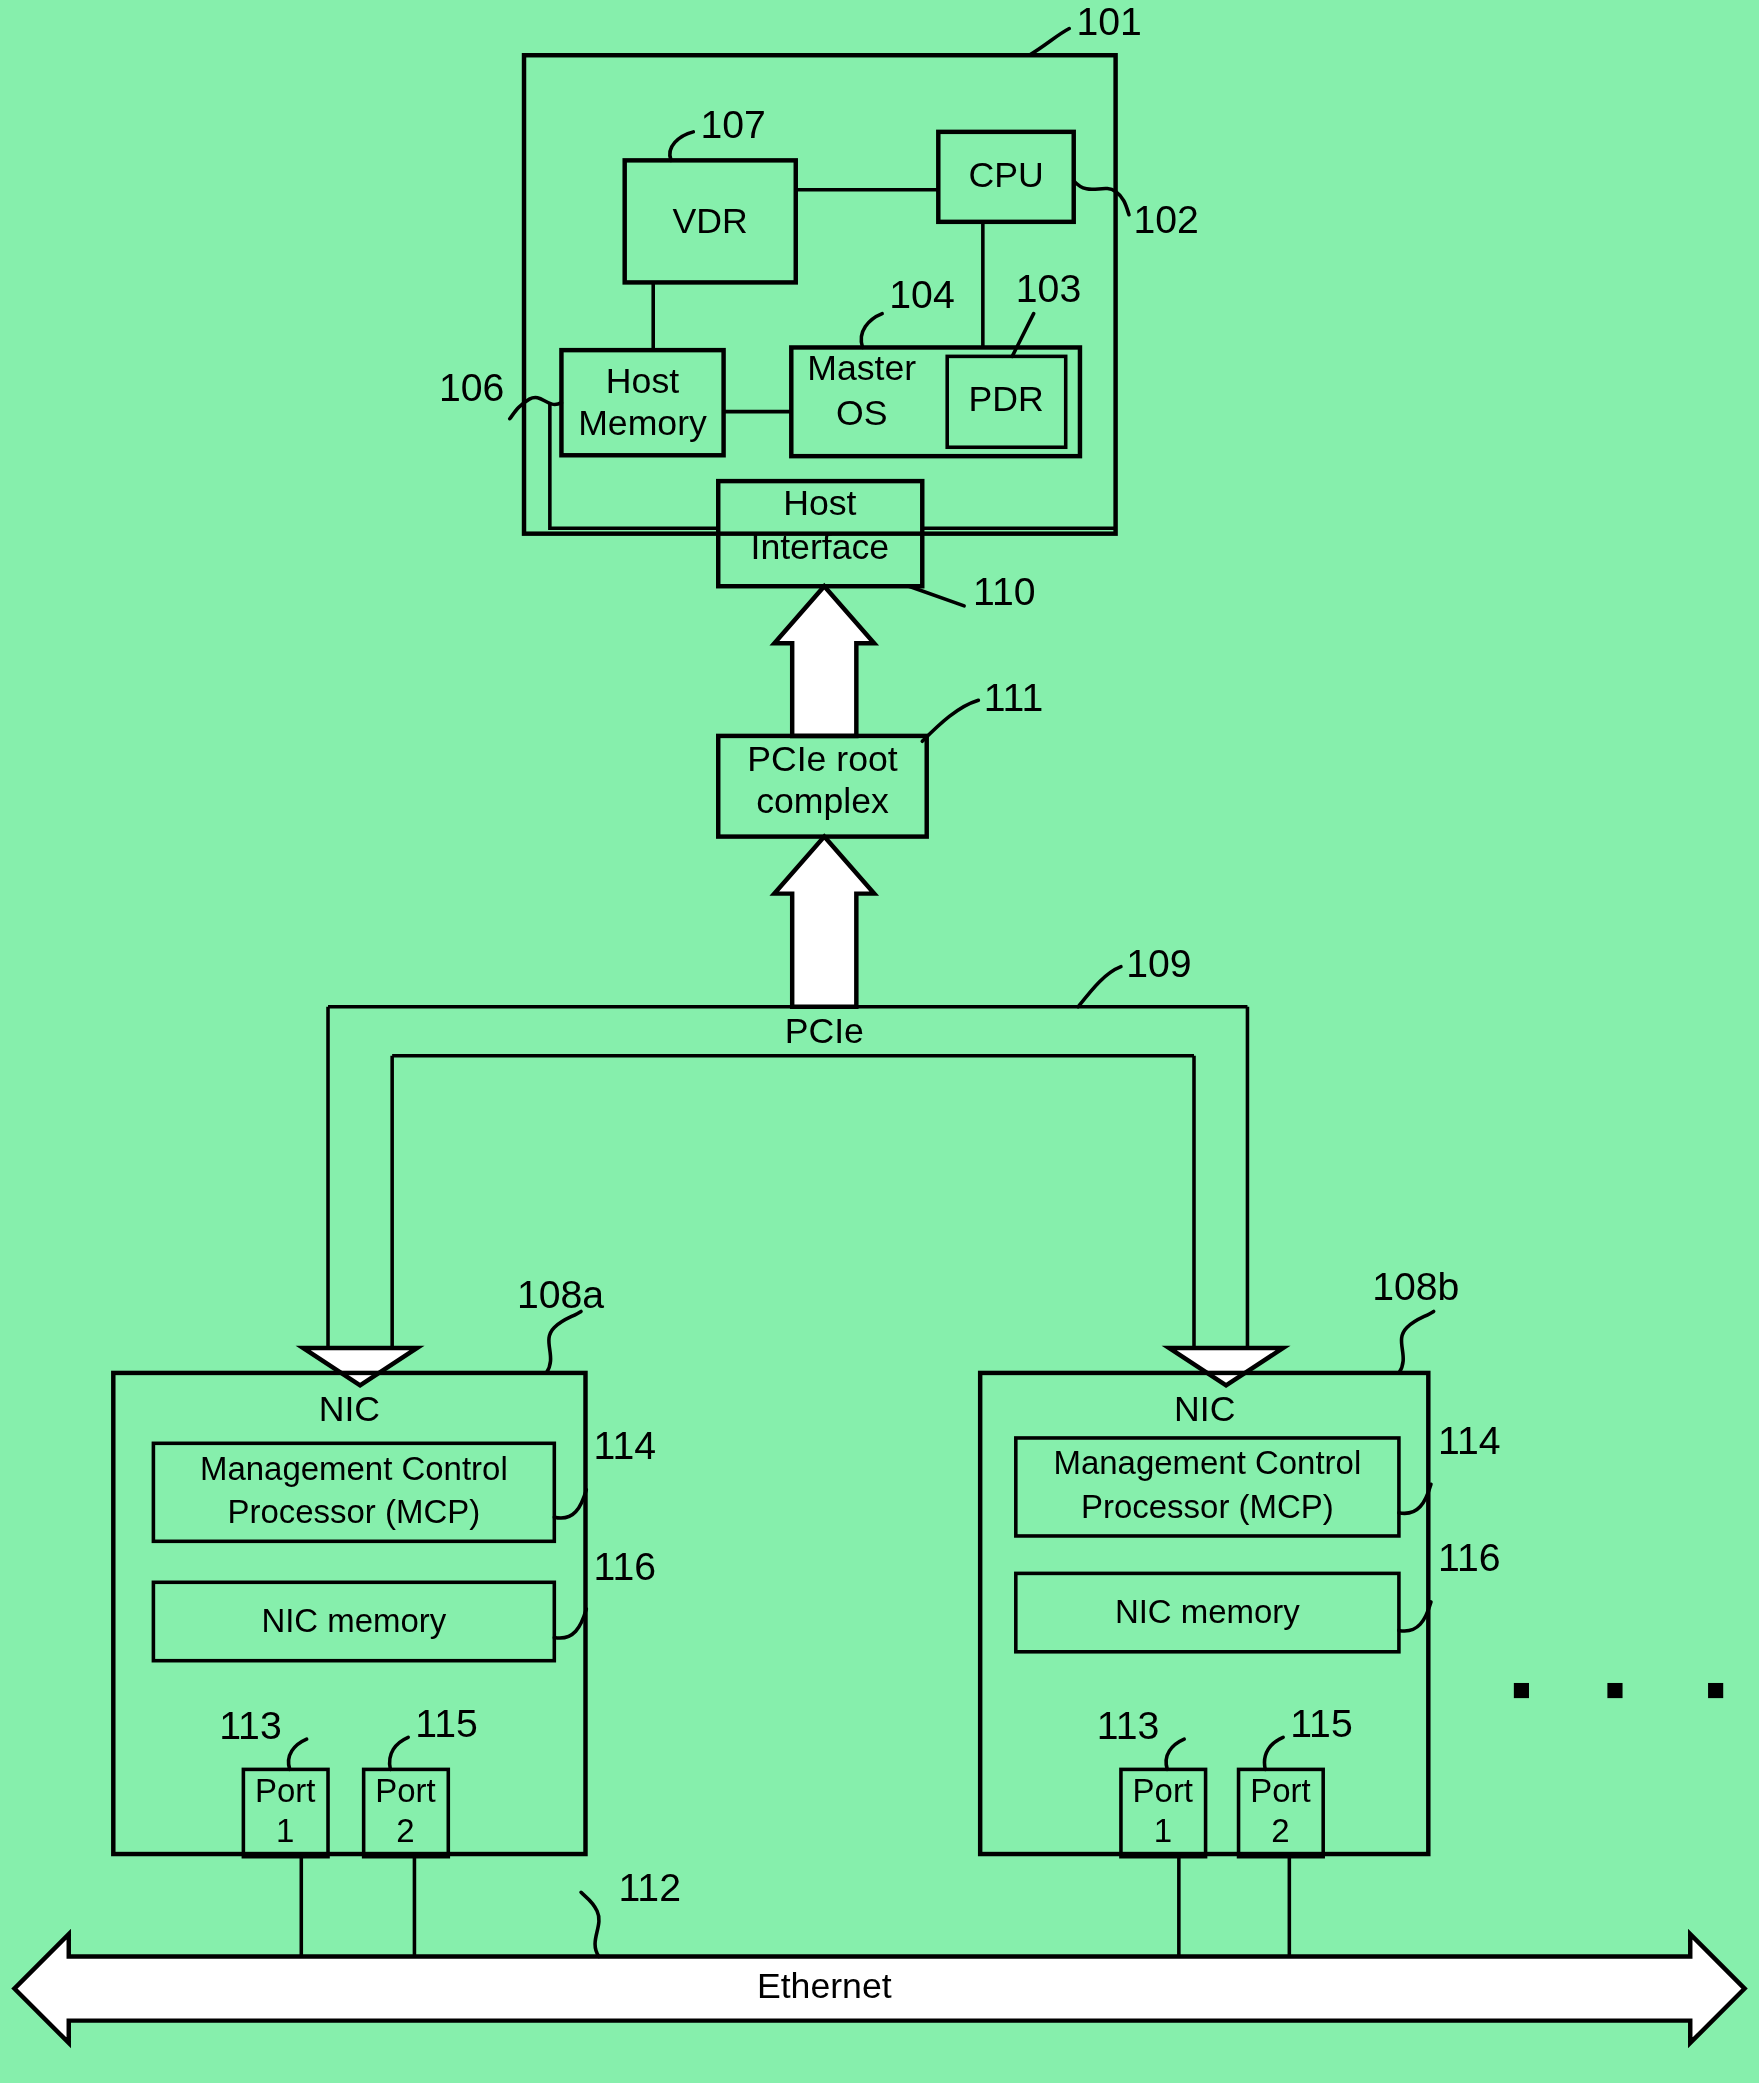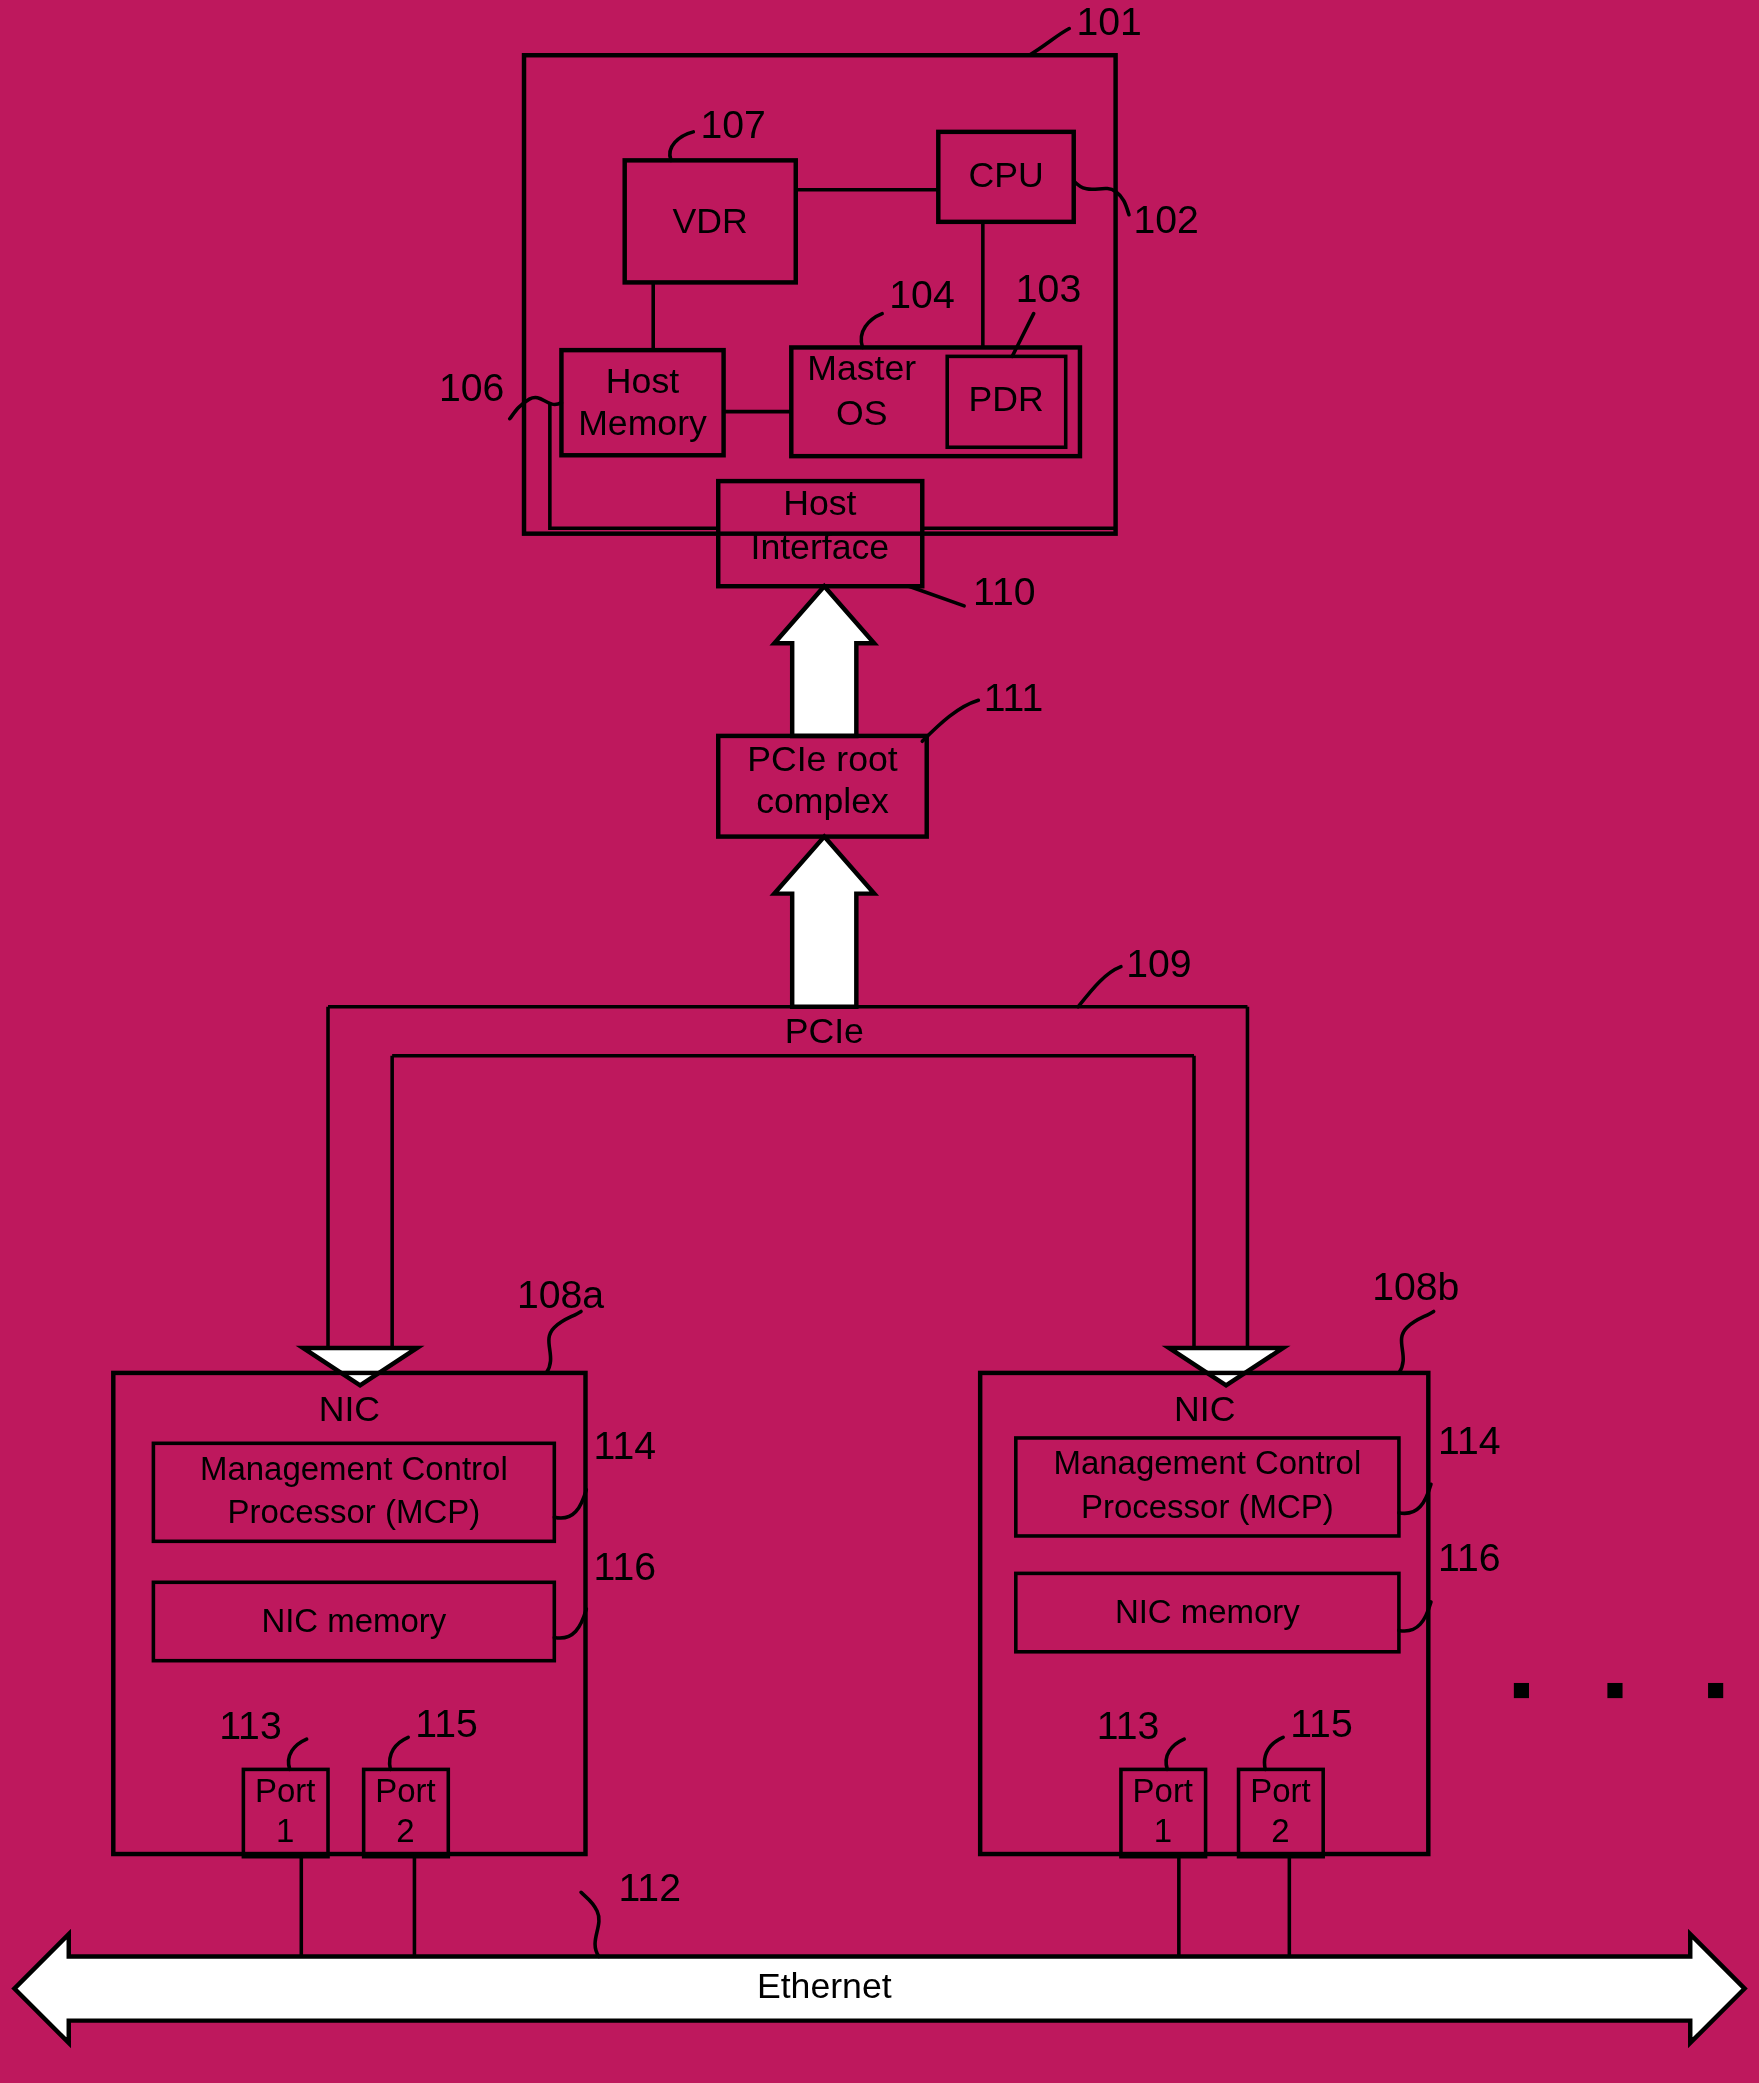--- a/index.html
+++ b/index.html
@@ -7,21 +7,21 @@
     padding: 0;
     background: #ffffff;
   }
   body {
     font-family: "Liberation Sans", sans-serif;
   }
   #figure-root {
     position: relative;
     width: 1759px;
     height: 2083px;
-    background: #be185d;
+    background: #86efac;
     overflow: hidden;
   }
   svg#diagram {
     display: block;
     width: 1759px;
     height: 2083px;
   }
   .box {
     fill: none;
     stroke: #000000;

